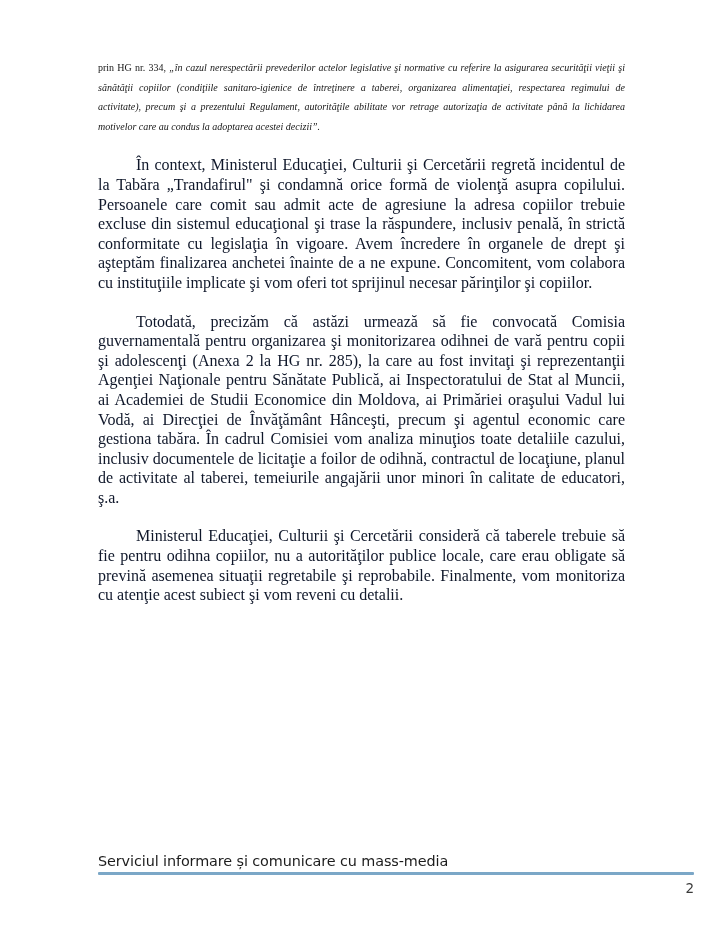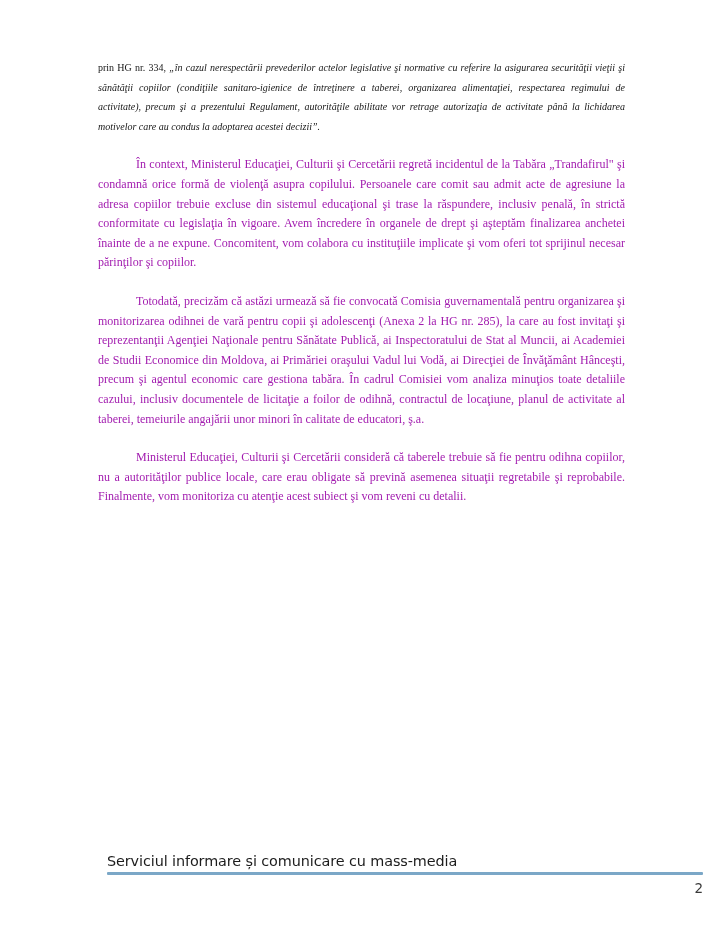--- a/index.html
+++ b/index.html
@@ -28,26 +28,26 @@
 
   .content-area {
     position: absolute;
     left: 98px;
     top: 58px;
     width: 527px;
   }
 
   p.body-par {
     margin: 0 0 0 0;
-    font-size: 12px;
+    font-size: 16px;
     line-height: 19.6px;
     text-align: justify;
     text-justify: inter-word;
     text-indent: 38px;
-    color: #a21caf;
+    color: #0f172a;
     hyphens: none;
   }
 
   p.quote-par {
     margin: 0;
     font-size: 10px;
     line-height: 19.6px;
     text-align: justify;
     text-justify: inter-word;
     text-indent: 0;
@@ -57,21 +57,21 @@
     font-style: italic;
   }
 
   .par-gap {
     height: 19px;
   }
 
   
   .footer {
     position: absolute;
-    left: 9px;
+    left: 0;
     top: 852px;
     width: 624px;
     height: 79px;
   }
   .footer-inner {
     position: absolute;
     left: 98px;
     top: 0;
     width: 596px;
   }

